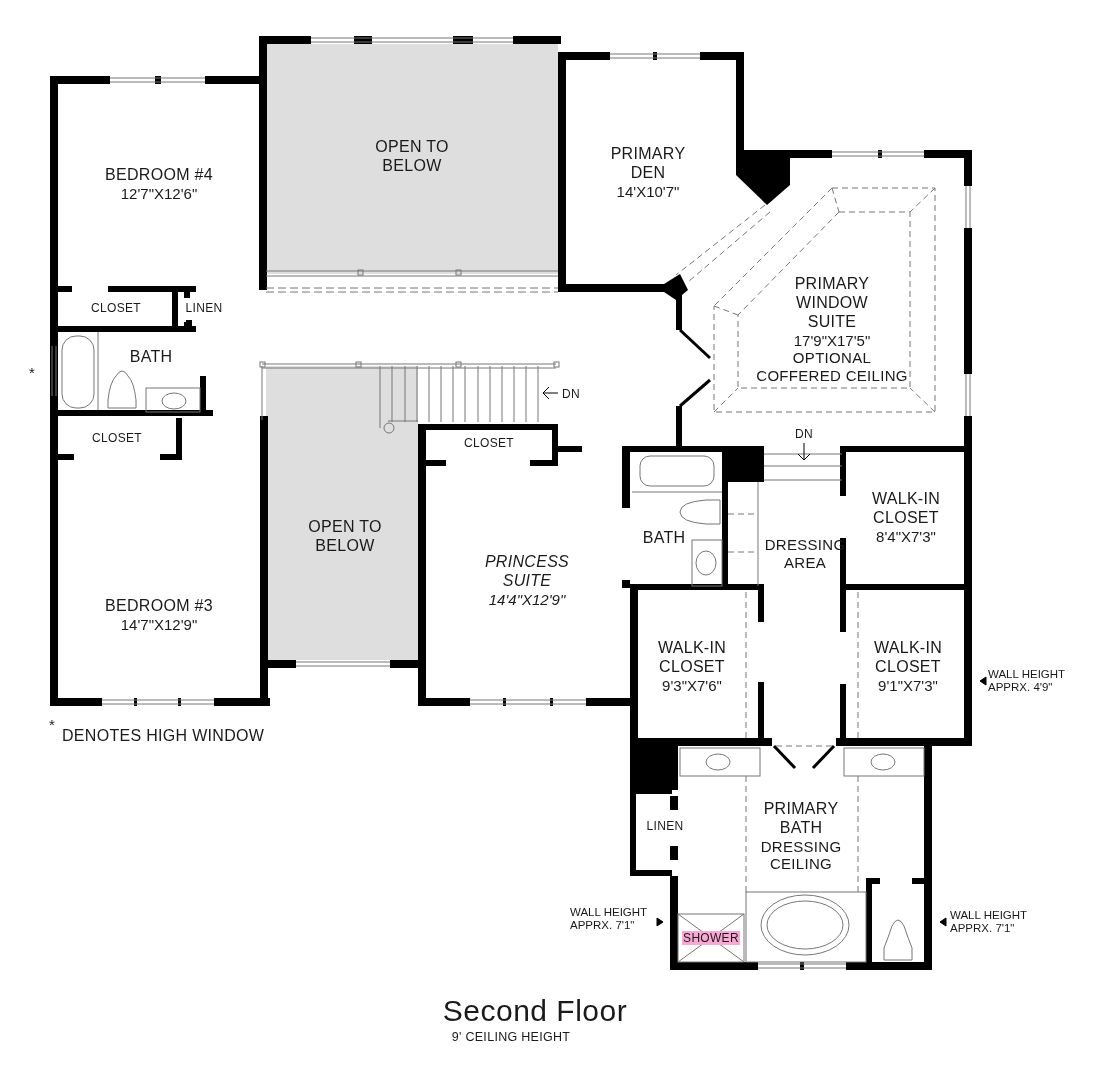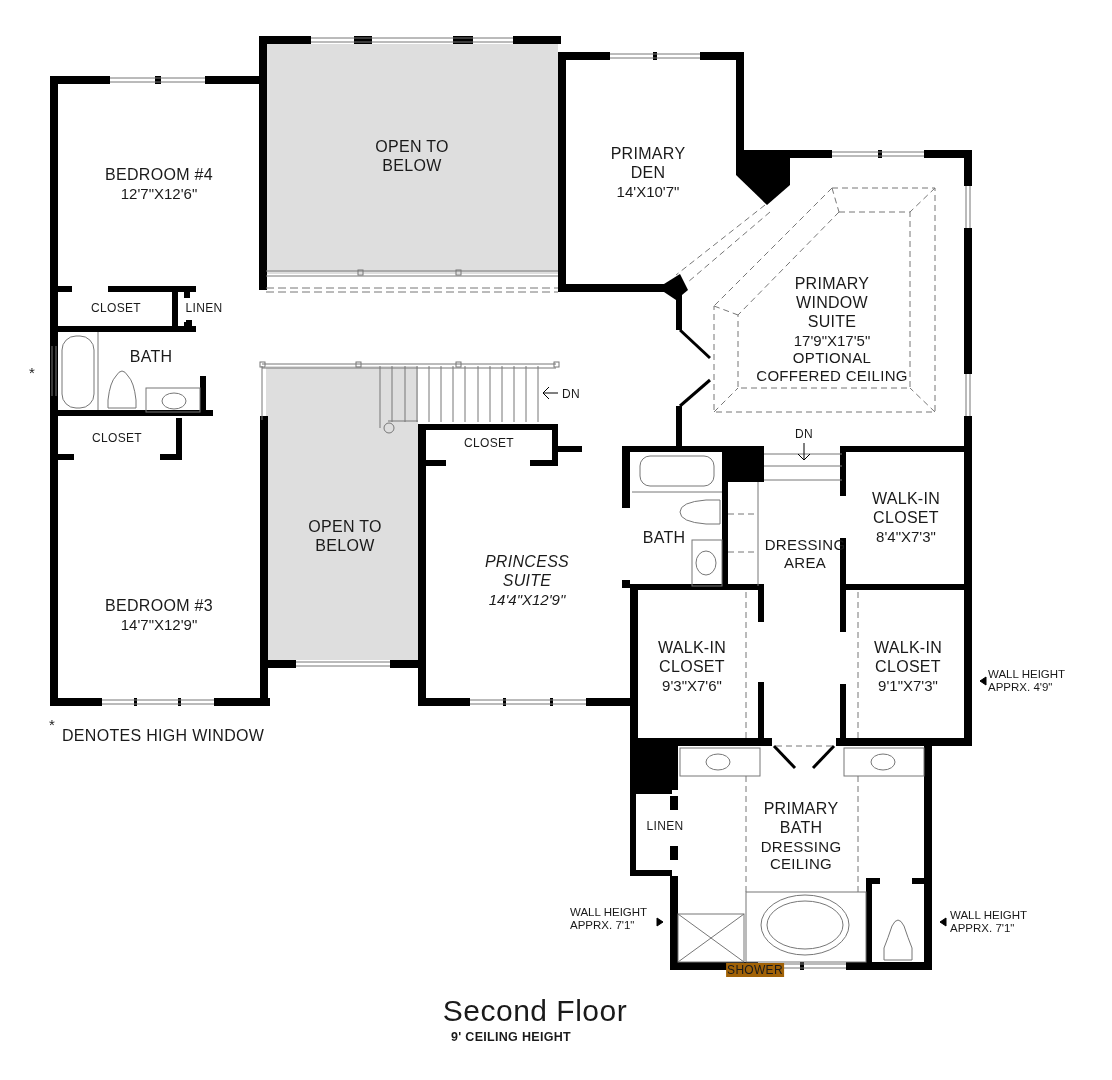--- a/index.html
+++ b/index.html
@@ -9,21 +9,21 @@
   .lbl { position: absolute; text-align: center; line-height: 1.18; white-space: nowrap;
          transform: translateX(-50%); }
   .lbl .nm { display: block; font-size: 16px; letter-spacing: 0.3px; }
   .lbl .dim { display: block; font-size: 15px; }
   .lbl .note { display: block; font-size: 15px; letter-spacing: 0.3px; }
   .sm { font-size: 12px; letter-spacing: 0.3px; }
   .side-note { position: absolute; font-size: 11.5px; line-height: 1.15; text-align: left; }
   .title { position: absolute; left: 535px; top: 994px; transform: translateX(-50%);
            font-size: 30px; letter-spacing: 0.5px; }
   .subtitle { position: absolute; left: 511px; top: 1030px; transform: translateX(-50%);
-              font-size: 12.5px; letter-spacing: 0.3px; font-weight: bold; }
+              font-size: 12.5px; letter-spacing: 0.3px; }
 </style>
 </head>
 <body>
 
 <svg id="plan" viewBox="0 0 1112 1080" xmlns="http://www.w3.org/2000/svg">
 
   <rect x="266" y="44" width="292" height="230" fill="#dedede"></rect>
   <rect x="266" y="366" width="152" height="294" fill="#dedede"></rect>
 
   <g fill="#000">
@@ -318,21 +318,21 @@
   <span class="nm">CLOSET</span>
   <span class="dim">9'1"X7'3"</span>
 </div>
 <div class="lbl sm" style="left:665px; top:819px;">LINEN</div>
 <div class="lbl" style="left:801px; top:800px;">
   <span class="nm">PRIMARY</span>
   <span class="nm">BATH</span>
   <span class="note">DRESSING</span>
   <span class="note">CEILING</span>
 </div>
-<div class="lbl sm" style="left:711px; top:963px; background:#a16207; padding:0 1px;margin-left:44px;">SHOWER</div>
+<div class="lbl sm" style="left:711px; top:931px; background:#f9a8d4; padding:0 1px;">SHOWER</div>
 
 <div class="lbl sm" style="left:571px; top:387px;">DN</div>
 <div class="lbl sm" style="left:804px; top:427px;">DN</div>
 
 <div style="position:absolute; left:29px; top:364px; font-size:15px;">*</div>
 <div style="position:absolute; left:49px; top:716px; font-size:15px;">*</div>
 <div style="position:absolute; left:62px; top:727px; font-size:16px; letter-spacing:0.3px;">DENOTES HIGH WINDOW</div>
 
 <div class="side-note" style="left:988px; top:668px;">
   <div>WALL HEIGHT</div>

